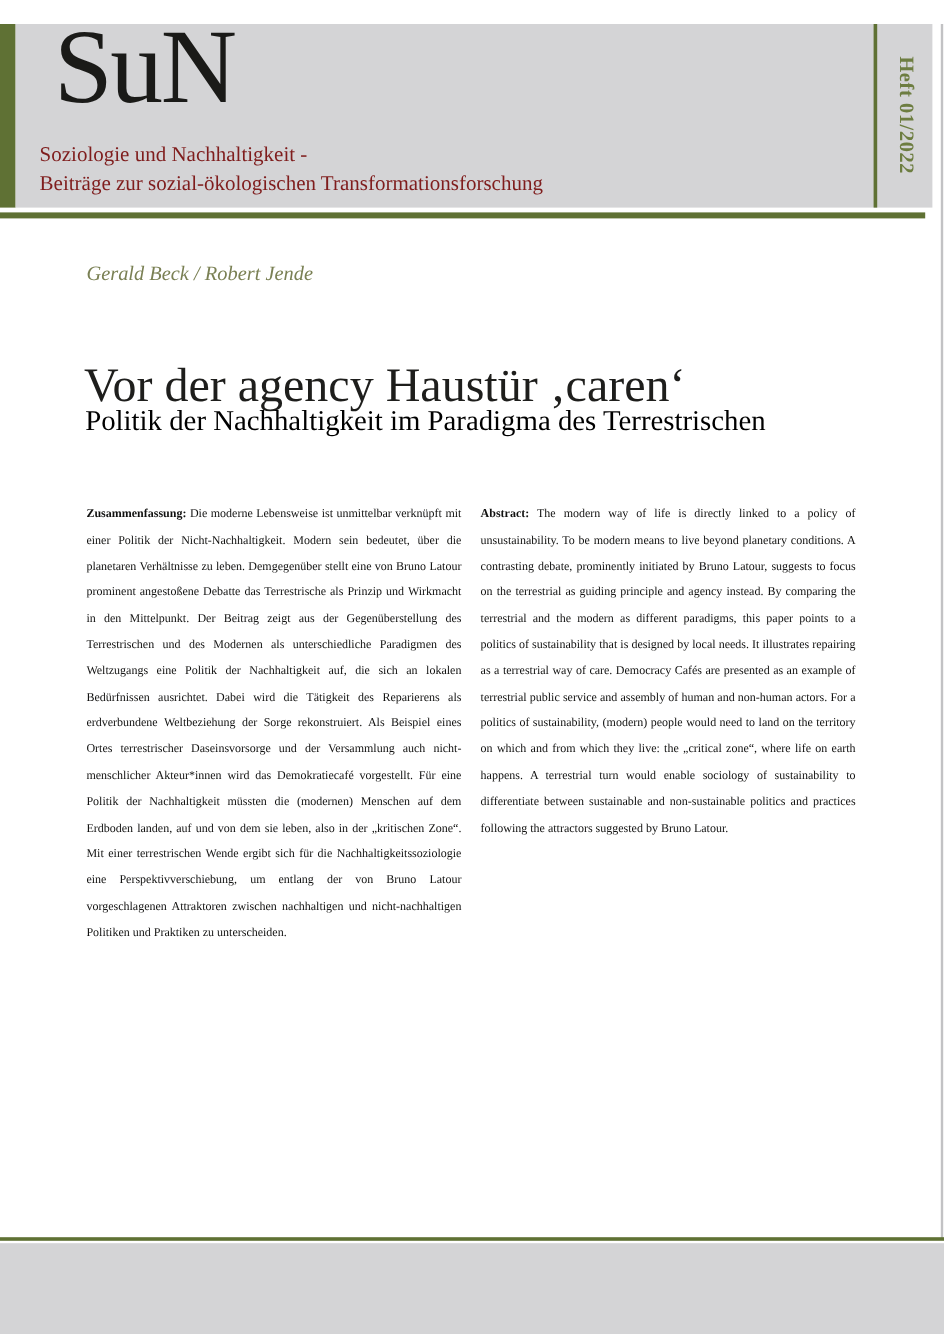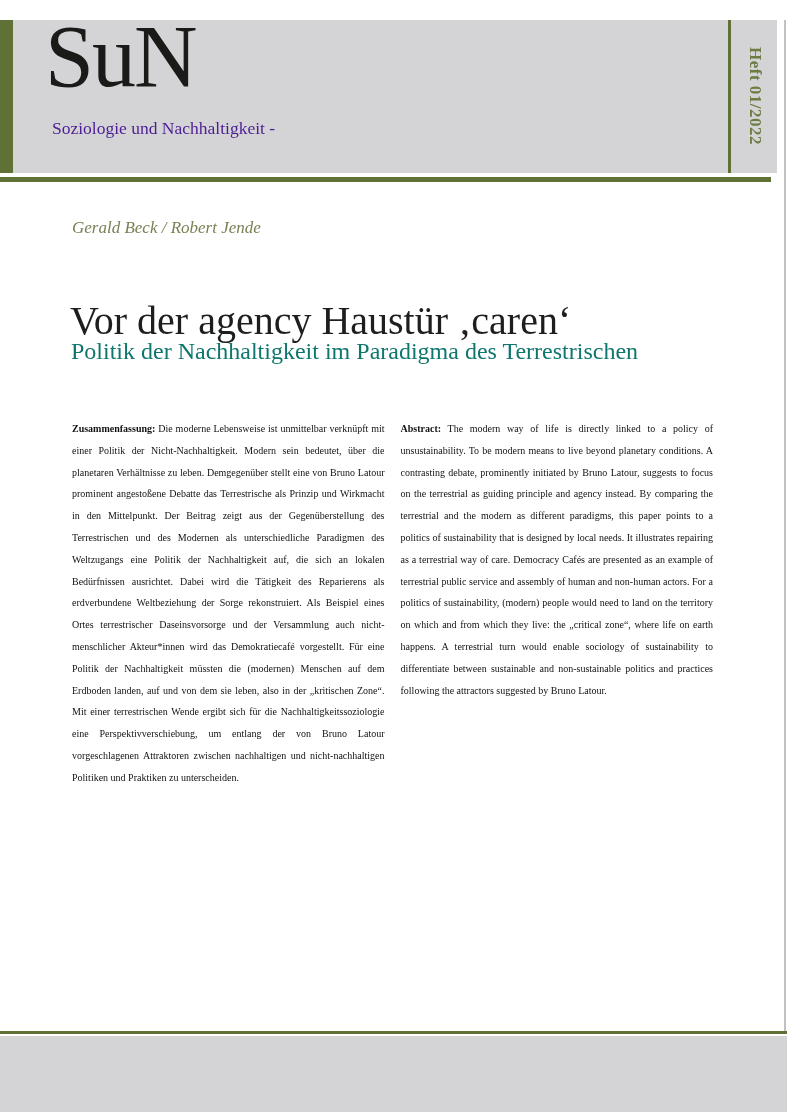--- a/index.html
+++ b/index.html
@@ -25,23 +25,23 @@
     background: #d4d4d6;
   }
   .logo {
     position: absolute; left: 32px; top: -14px;
     font-size: 88px; font-weight: 400;
     letter-spacing: -2px;
     color: #1a1a18;
     font-family: "Liberation Serif", serif;
   }
   .tagline {
-    position: absolute; left: 39px; top: 96px;
+    position: absolute; left: 20px; top: 96px;
     font-size: 17.5px; line-height: 24px;
-    color: #4c1d95;
+    color: #7f1d1d;
   }
   .issue-divider {
     position: absolute; left: 715px; top: 0;
     width: 3px; height: 153px;
     background: #5f7134;
   }
   .issue-label {
     position: absolute; left: 722px; top: 0;
     height: 153px; width: 40px;
     display: flex; align-items: center; justify-content: center;
@@ -74,21 +74,21 @@
     width: 650px;
     font-size: 40px; line-height: 44px;
     font-weight: 400;
     color: #1e1e1c;
   }
   .subtitle {
     position: absolute; left: 71px; top: 316px;
     width: 650px;
     font-size: 24px; line-height: 30px;
     font-weight: 400;
-    color: #0f766e;
+    color: #000000;
   }
 
   
   .columns {
     position: absolute; left: 72px; top: 418px;
     width: 641px;
     display: flex; gap: 16px;
   }
   .col {
     width: 313px;
@@ -116,20 +116,21 @@
 <body>
 
 <div class="page">
 
   <div class="masthead-bar-left"></div>
 
   <div class="masthead">
     <div class="logo">SuN</div>
     <div class="tagline">
       <div>Soziologie und Nachhaltigkeit -</div>
+      <div>Beiträge zur sozial-ökologischen Transformationsforschung</div>
     </div>
     <div class="issue-divider"></div>
     <div class="issue-label">Heft 01/2022</div>
   </div>
 
   <div class="masthead-rule"></div>
   <div class="right-edge-line"></div>
 
   <div class="authors">Gerald Beck / Robert Jende</div>
   <h1 class="title">Vor der agency Haustür ‚caren‘</h1>

